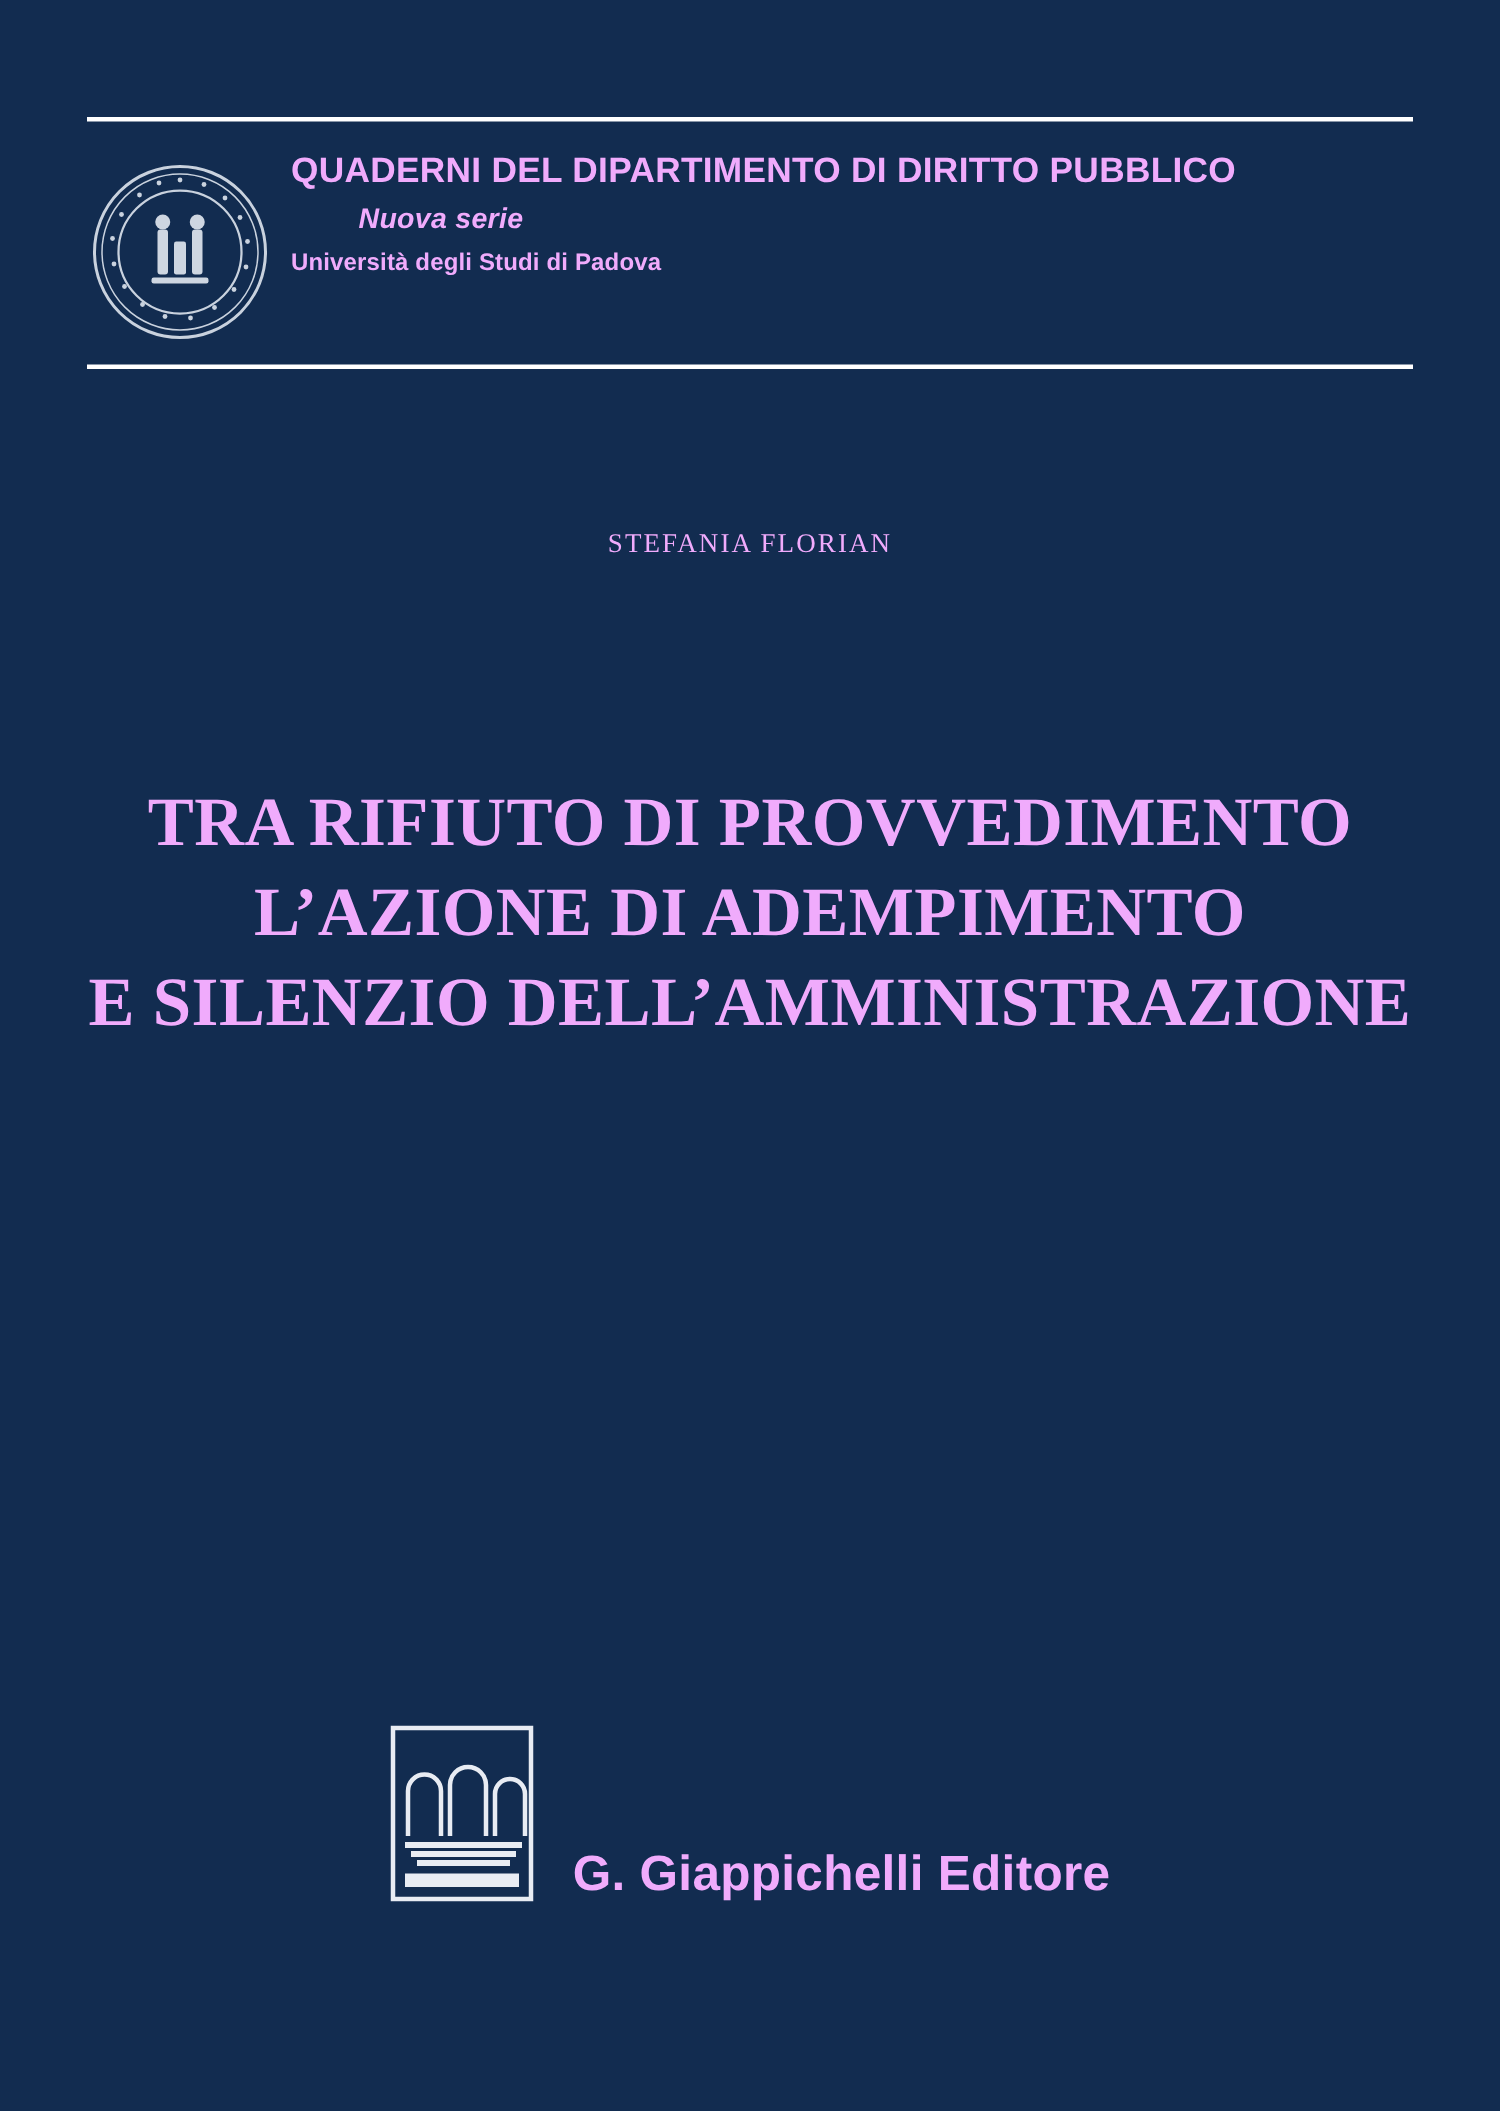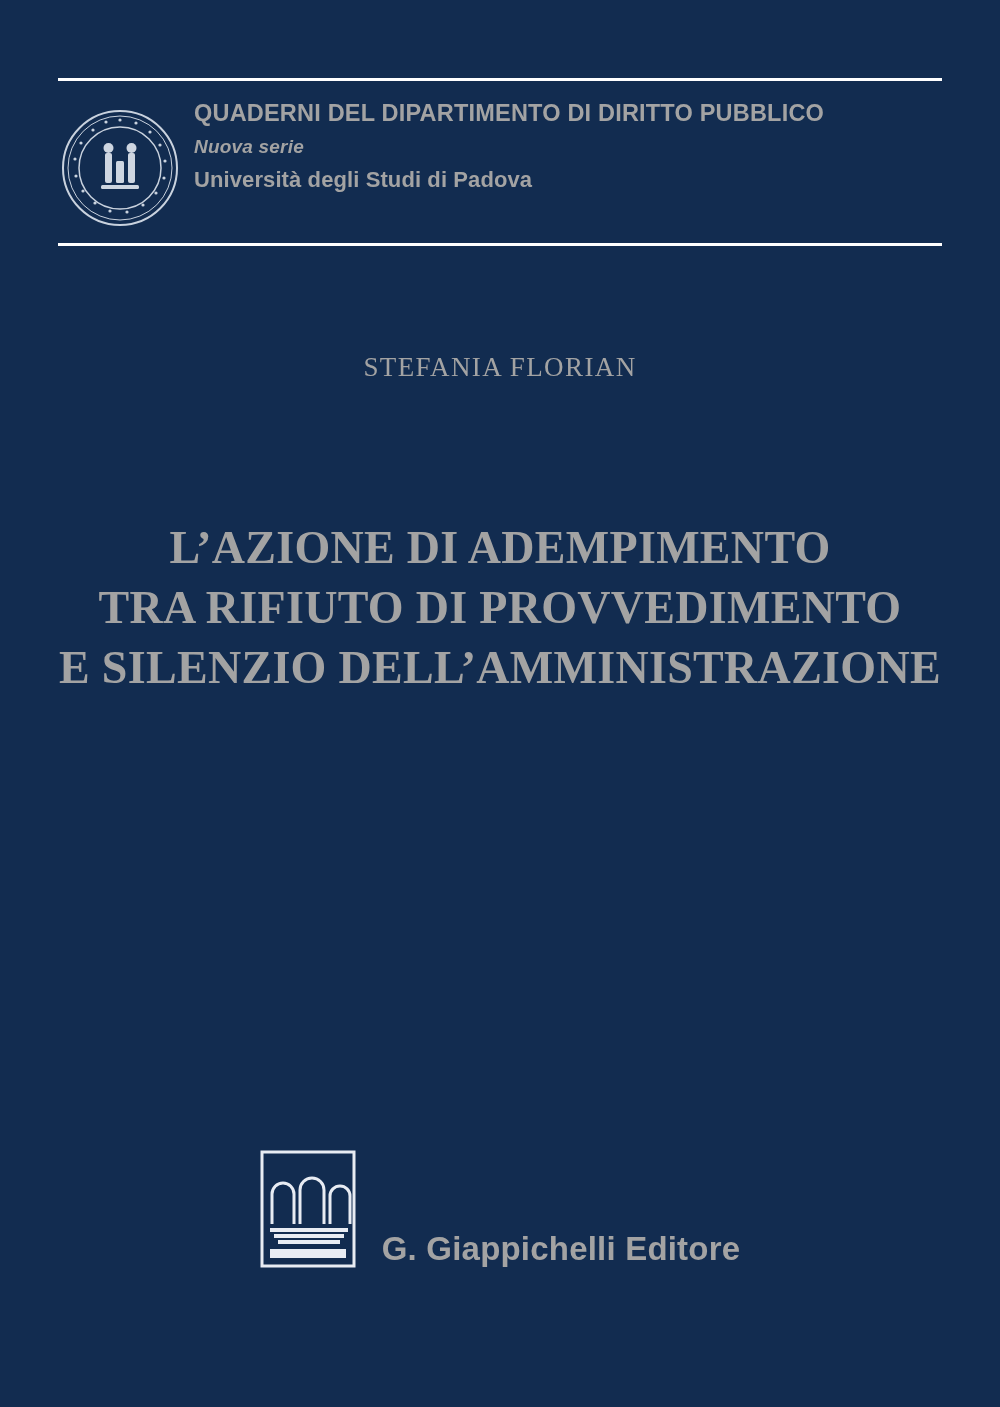--- a/index.html
+++ b/index.html
@@ -7,21 +7,21 @@
     padding: 0;
     background: #ffffff;
   }
   .page {
     position: relative;
     width: 1000px;
     height: 1407px;
     background: #122c50;
     overflow: hidden;
     font-family: "Liberation Sans", sans-serif;
-    color: #a3a3a3;
+    color: #f0abfc;
   }
 
   
   .header {
     position: absolute;
     left: 58px;
     top: 78px;
     width: 884px;
   }
   .header-rule {
@@ -60,36 +60,37 @@
     line-height: 1.26;
     letter-spacing: 0.2px;
     text-transform: uppercase;
   }
   .series-sub {
     font-style: italic;
     font-weight: bold;
     font-size: 19px;
     margin-top: 7px;
     letter-spacing: 0.2px;
+    margin-left: 45px;
   }
   .series-univ {
     font-weight: bold;
-    font-size: 22px;
+    font-size: 16px;
     margin-top: 9px;
     letter-spacing: 0.1px;
   }
 
   
   .author {
     position: absolute;
     left: 0;
     top: 352px;
     width: 100%;
     text-align: center;
-    font-size: 27px;
+    font-size: 18px;
     letter-spacing: 1.4px;
     font-weight: normal;
     font-family: "Liberation Serif", serif;
   }
 
   
   .title {
     position: absolute;
     left: 0;
     top: 518px;
@@ -183,22 +184,22 @@
         <div class="series-univ">Università degli Studi di Padova</div>
       </div>
     </div>
 
     <div class="header-rule bottom"></div>
   </div>
 
   <div class="author">STEFANIA FLORIAN</div>
 
   <div class="title">
+    <span class="line">TRA RIFIUTO DI PROVVEDIMENTO</span>
     <span class="line">L’AZIONE DI ADEMPIMENTO</span>
-    <span class="line">TRA RIFIUTO DI PROVVEDIMENTO</span>
     <span class="line">E SILENZIO DELL’AMMINISTRAZIONE</span>
   </div>
 
   <div class="publisher">
     <div class="publisher-logo">
       <svg width="96" height="118" viewBox="0 0 96 118">
         <rect x="2" y="2" width="92" height="114" fill="none" stroke="#e8ecf3" stroke-width="3"></rect>
 
         <g fill="none" stroke="#e8ecf3" stroke-width="3">
           <path d="M12 74 L12 44 A11 11 0 0 1 34 44 L34 74"></path>

